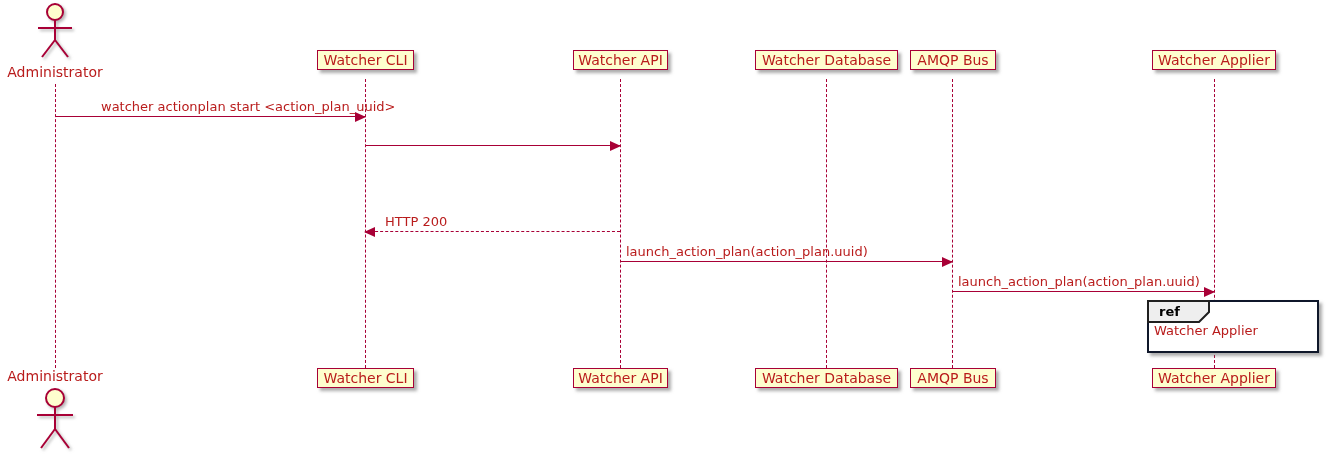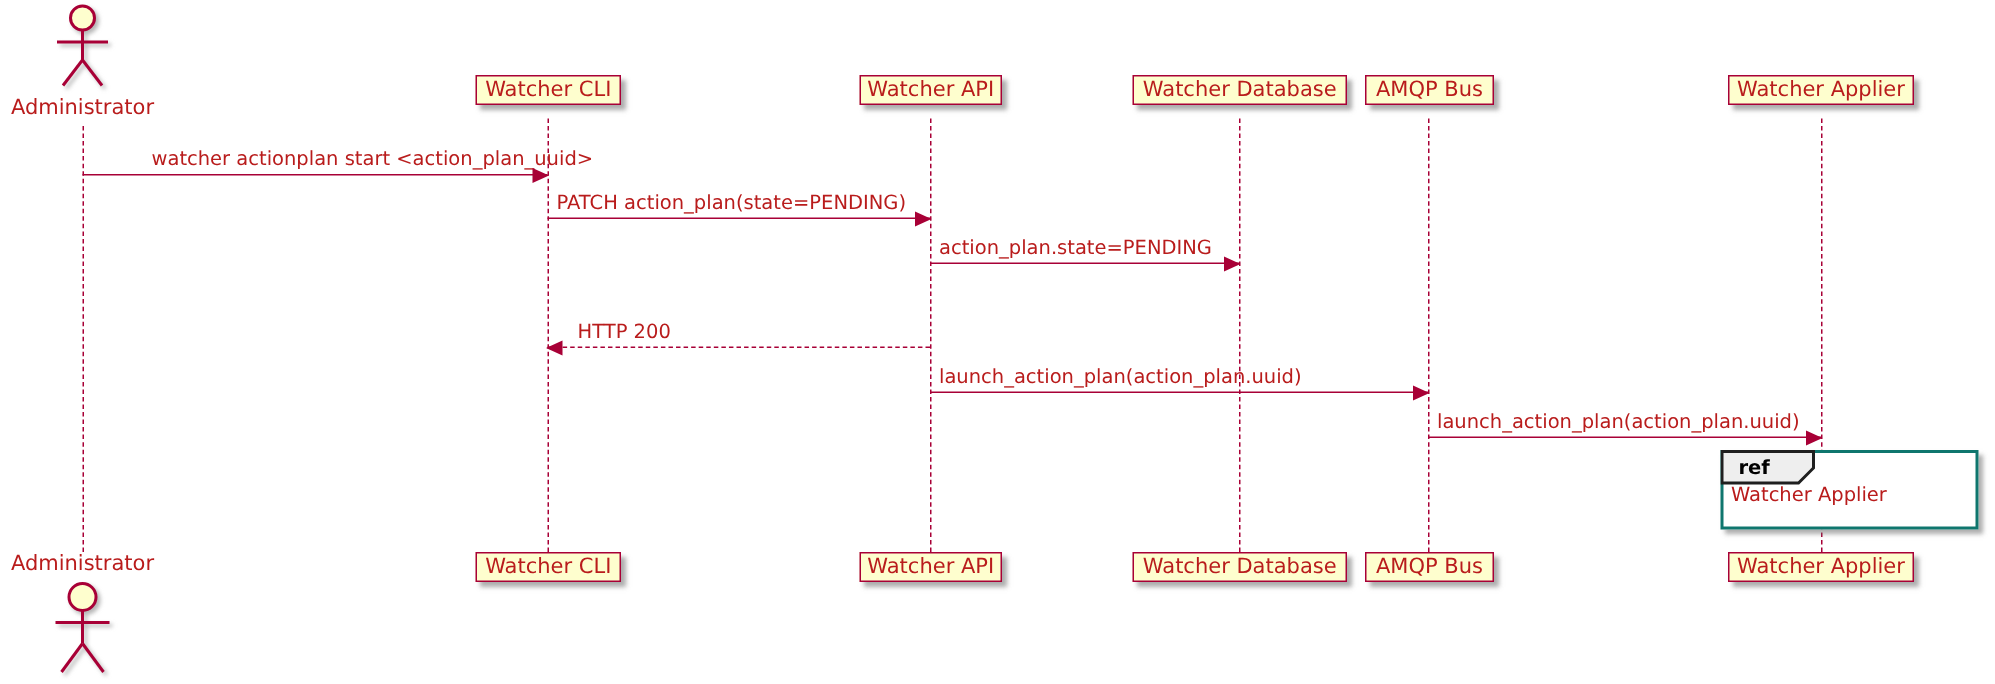--- a/index.html
+++ b/index.html
@@ -27,21 +27,21 @@
   .msg { position:absolute; height:18px; z-index:4; }
   .msg-label { position:absolute; bottom:3px; white-space:nowrap; font-size:13px; }
   .msg-line { position:absolute; left:0; right:0; bottom:0; height:0; }
   .msg.solid  .msg-line { border-bottom:1px solid #A80036; }
   .msg.dashed .msg-line { border-bottom:1px dashed #A80036; }
   .ah { position:absolute; width:0; height:0; bottom:-5px; }
   .ah-right { right:-1px; border-top:5px solid transparent; border-bottom:5px solid transparent; border-left:11px solid #A80036; }
   .ah-left  { left:-1px;  border-top:5px solid transparent; border-bottom:5px solid transparent; border-right:11px solid #A80036; }
   .refbox {
     position:absolute; left:1147px; top:300px; width:172px; height:53px;
-    box-sizing:border-box; background:#ffffff; border:2px solid #0f766e;
+    box-sizing:border-box; background:#ffffff; border:2px solid #0f172a;
     box-shadow:3px 3px 3px rgba(105,105,105,0.55); z-index:5;text-decoration:underline;
   }
   .ref-header { position:absolute; left:-2px; top:-2px; }
   .ref-header text { font-weight:bold; font-size:13px; font-family:"DejaVu Sans","Liberation Sans",sans-serif; }
   .ref-body { position:absolute; left:5px; top:21px; font-size:13px; line-height:15px; white-space:nowrap; }
 </style>
 </head>
 <body>
 
 <div class="canvas">
@@ -80,30 +80,24 @@
       <span>Watcher Applier</span>
     </div>
 
   <div class="msg solid" style="left:55px; top:99px; width:310px;">
     <div class="msg-label" style="left:6px;margin-left:40px;">watcher actionplan start &lt;action_plan_uuid&gt;</div>
     <div class="msg-line"></div>
     <div class="ah ah-right"></div>
   </div>
 
   <div class="msg solid" style="left:365px; top:128px; width:255px;">
-    <div class="msg-label" style="left:6px;">PATCH action_plan(state=PENDING)</div>
     <div class="msg-line"></div>
     <div class="ah ah-right"></div>
   </div>
 
-  <div class="msg solid" style="left:620px; top:158px; width:206px;">
-    <div class="msg-label" style="left:6px;">action_plan.state=PENDING</div>
-    <div class="msg-line"></div>
-    <div class="ah ah-right"></div>
-  </div>
 
   <div class="msg dashed" style="left:365px; top:186px; width:255px;margin-top:28px;">
     <div class="msg-label" style="left:20px;">HTTP 200</div>
     <div class="msg-line"></div>
     <div class="ah ah-left"></div>
   </div>
 
 
   <div class="msg solid" style="left:620px; top:244px; width:332px;">
     <div class="msg-label" style="left:6px;">launch_action_plan(action_plan.uuid)</div>

